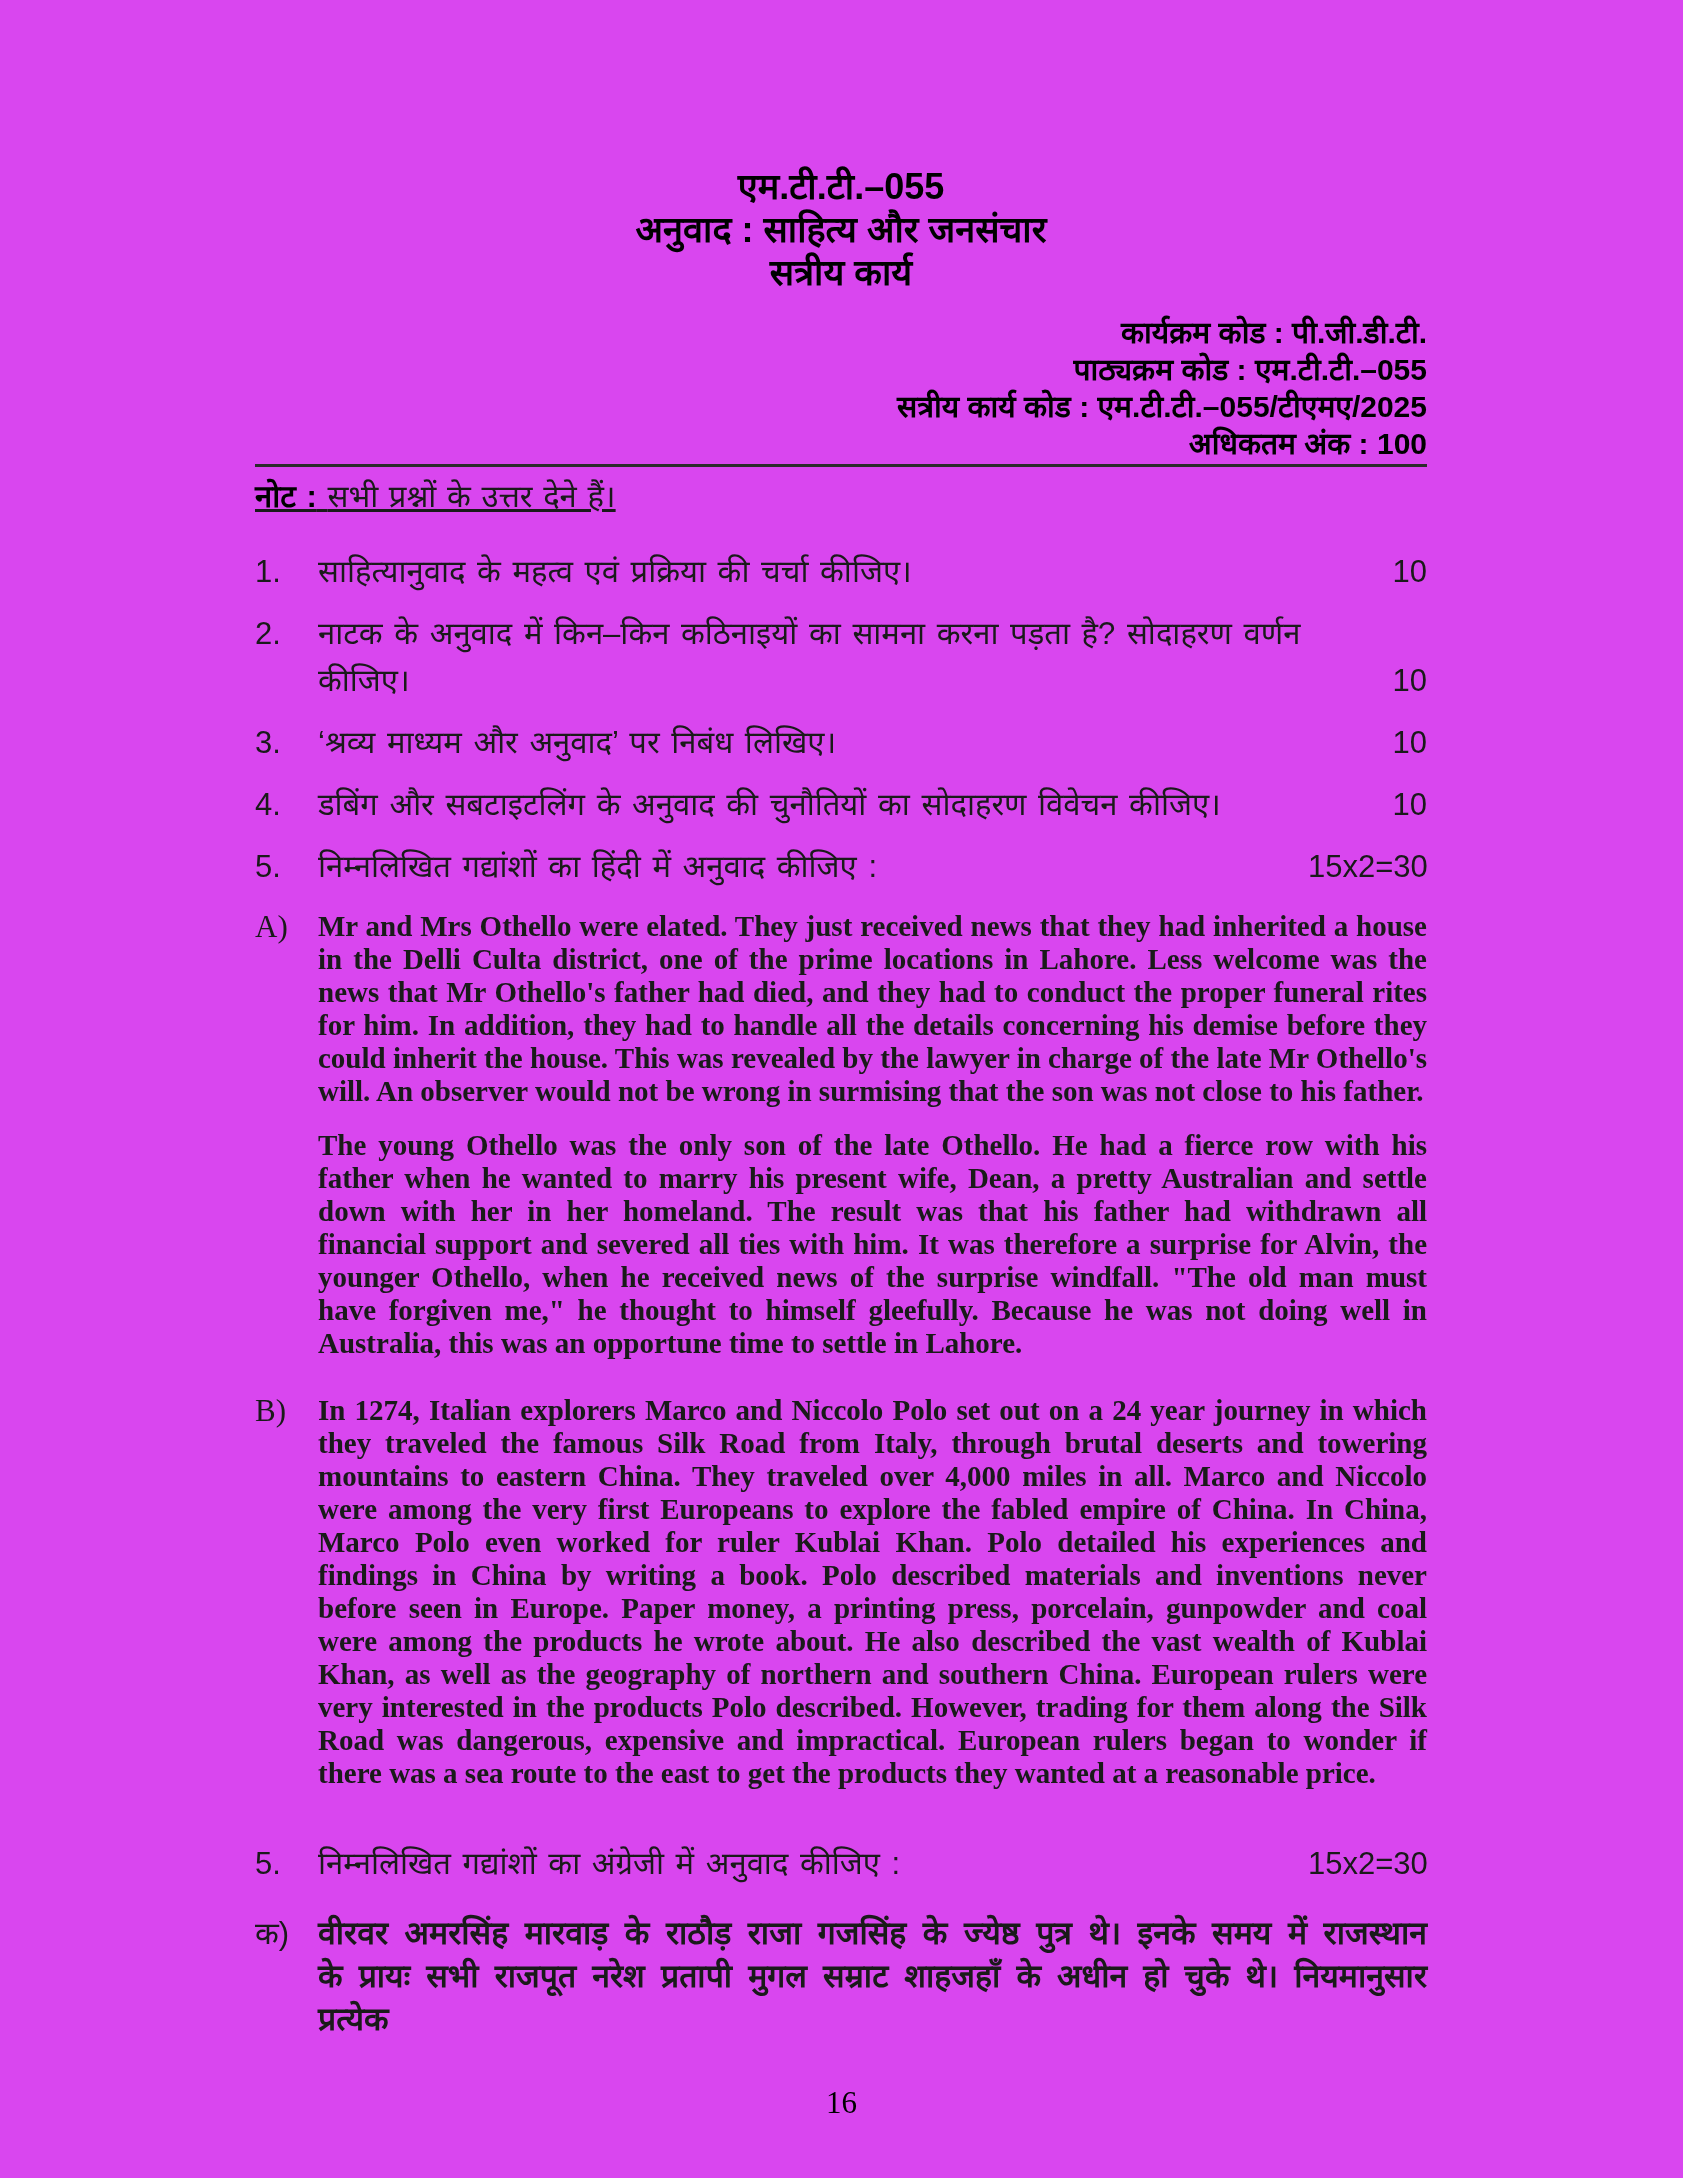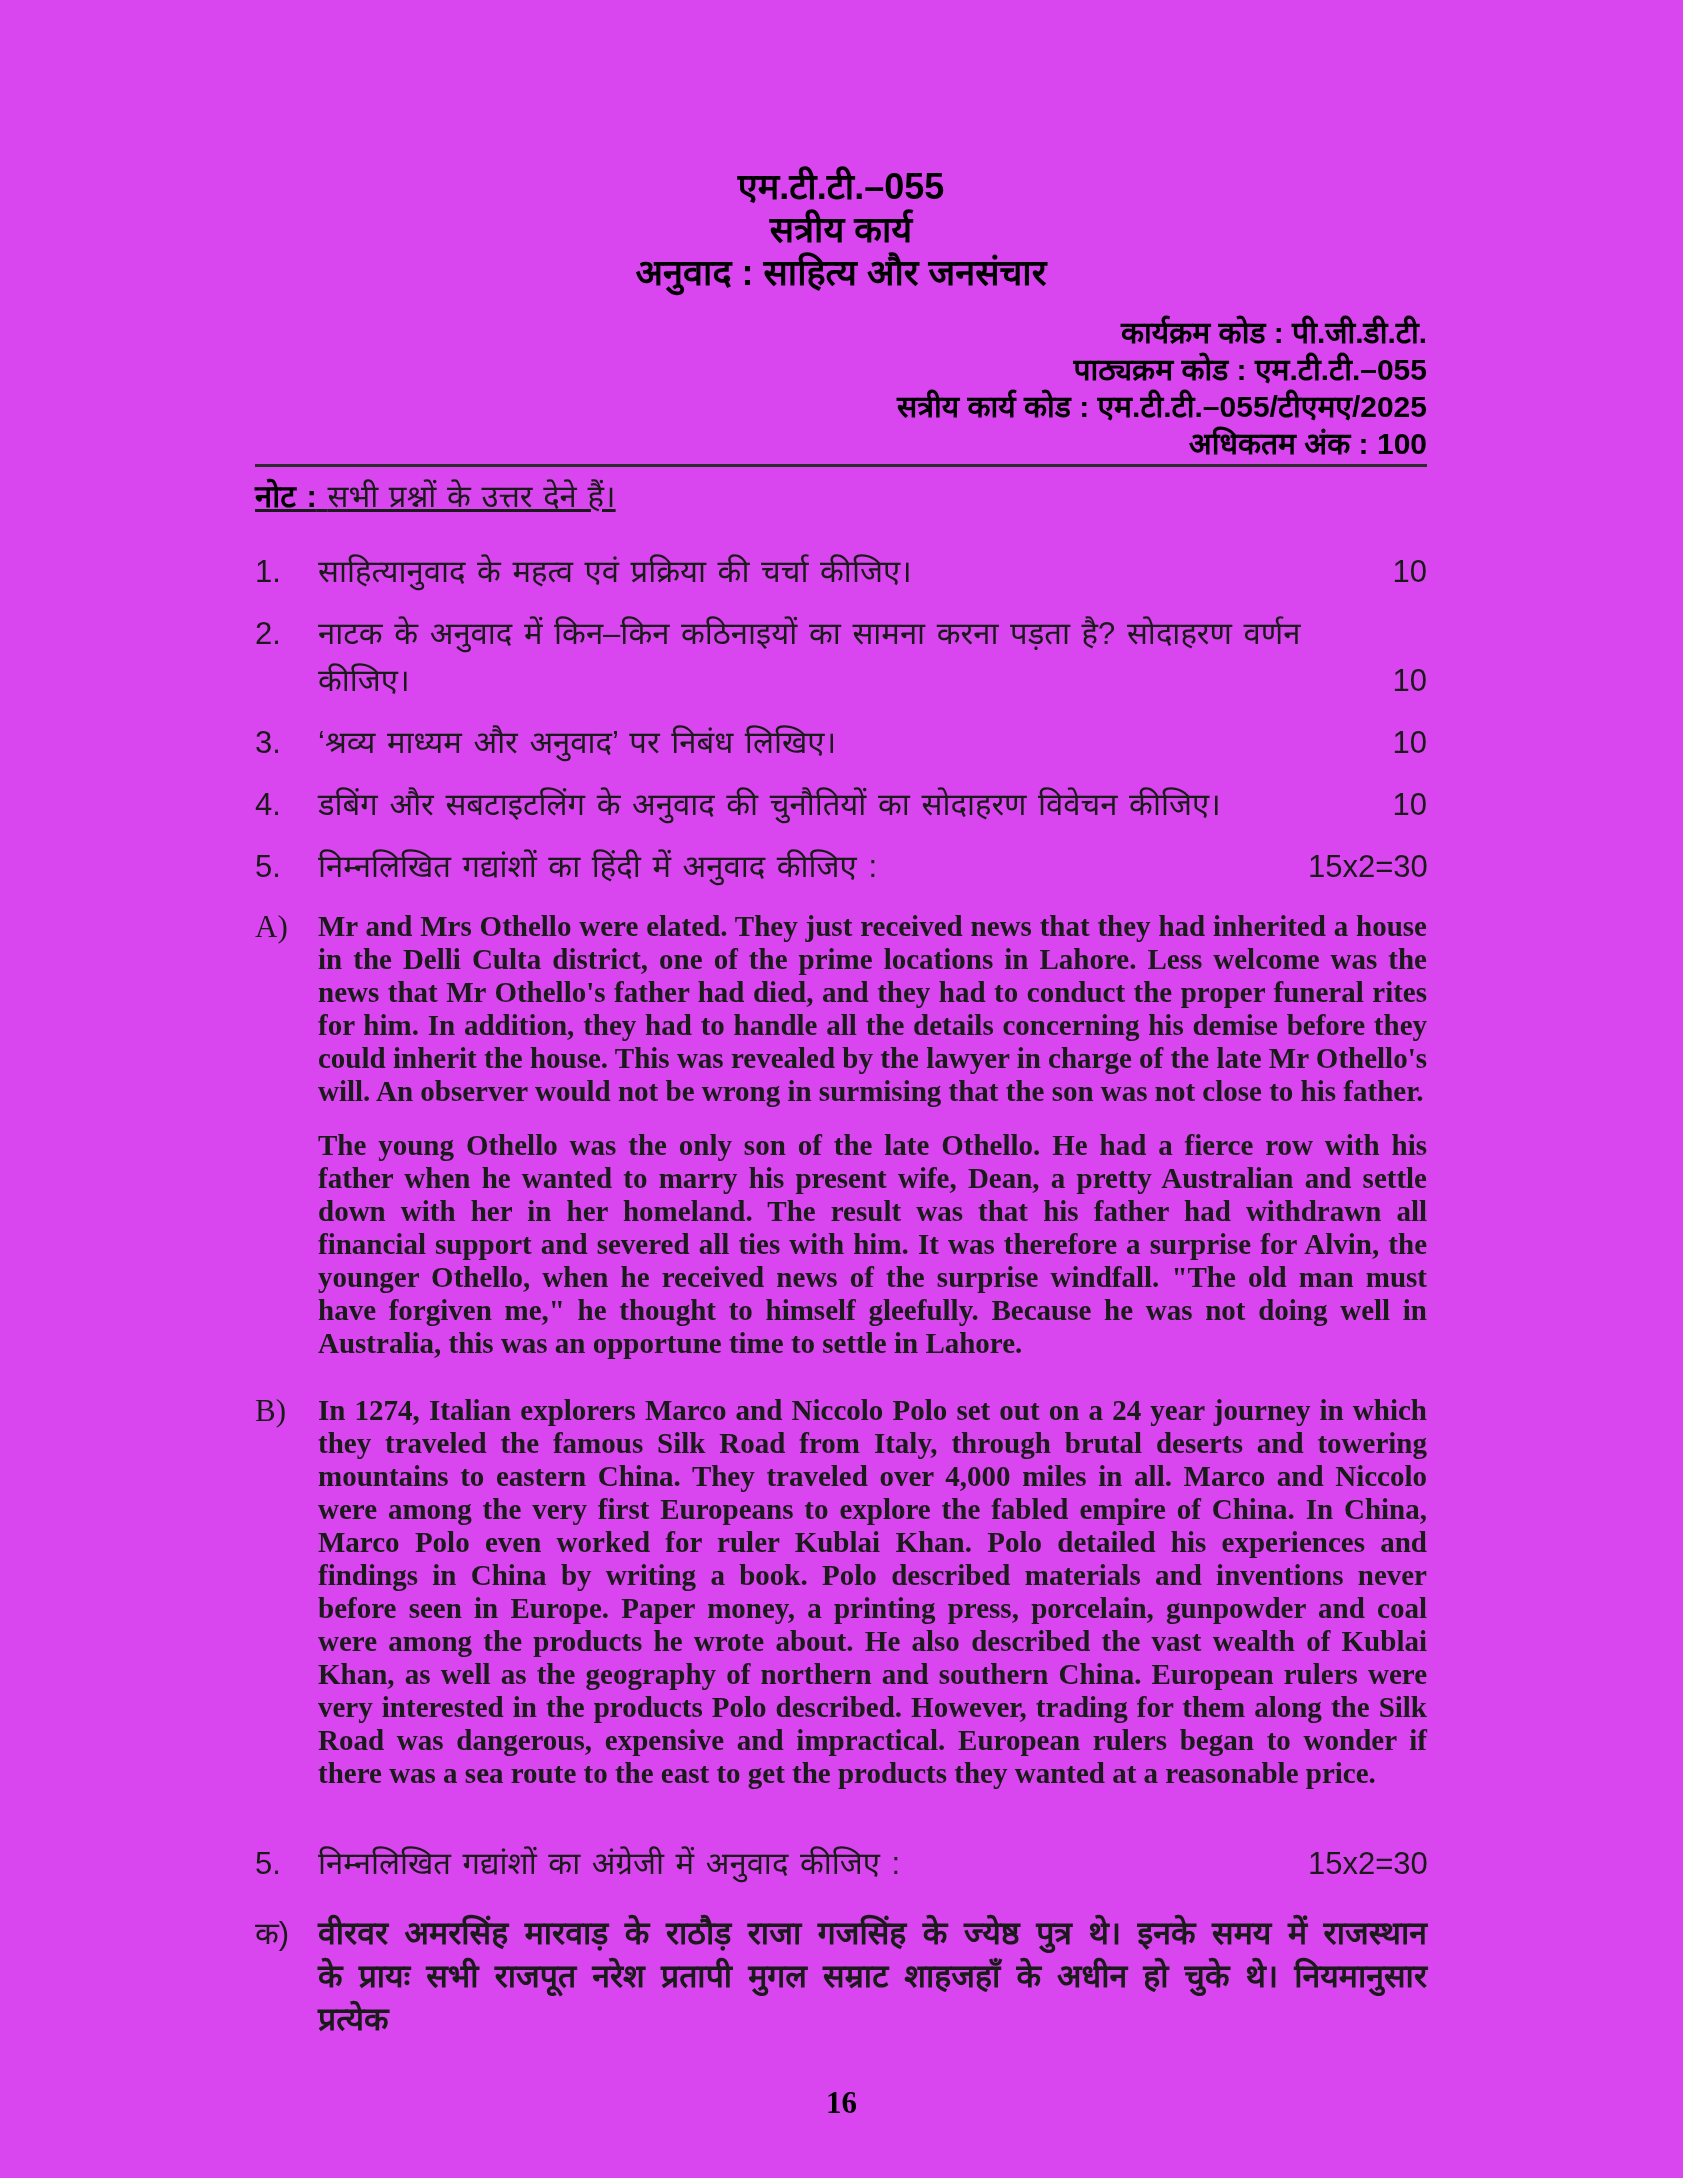--- a/index.html
+++ b/index.html
@@ -88,33 +88,32 @@
   
   .page-number {
     position: absolute;
     left: 0;
     top: 2085px;
     width: 1683px;
     text-align: center;
     font-family: "Liberation Serif", serif;
     font-size: 31px;
     color: #000;
-    font-weight: bold;
   }
 </style>
 </head>
 <body>
 
 <div class="page">
   <div class="content">
 
     <div class="title-block">
       <div>एम.टी.टी.–055</div>
+      <div>अनुवाद : साहित्य और जनसंचार</div>
       <div>सत्रीय कार्य</div>
-      <div>अनुवाद : साहित्य और जनसंचार</div>
     </div>
 
     <div class="codes-block">
       <div>कार्यक्रम कोड : पी.जी.डी.टी.</div>
       <div>पाठ्यक्रम कोड : एम.टी.टी.–055</div>
       <div>सत्रीय कार्य कोड : एम.टी.टी.–055/टीएमए/2025</div>
       <div>अधिकतम अंक : 100</div>
     </div>
 
     <hr class="rule">

